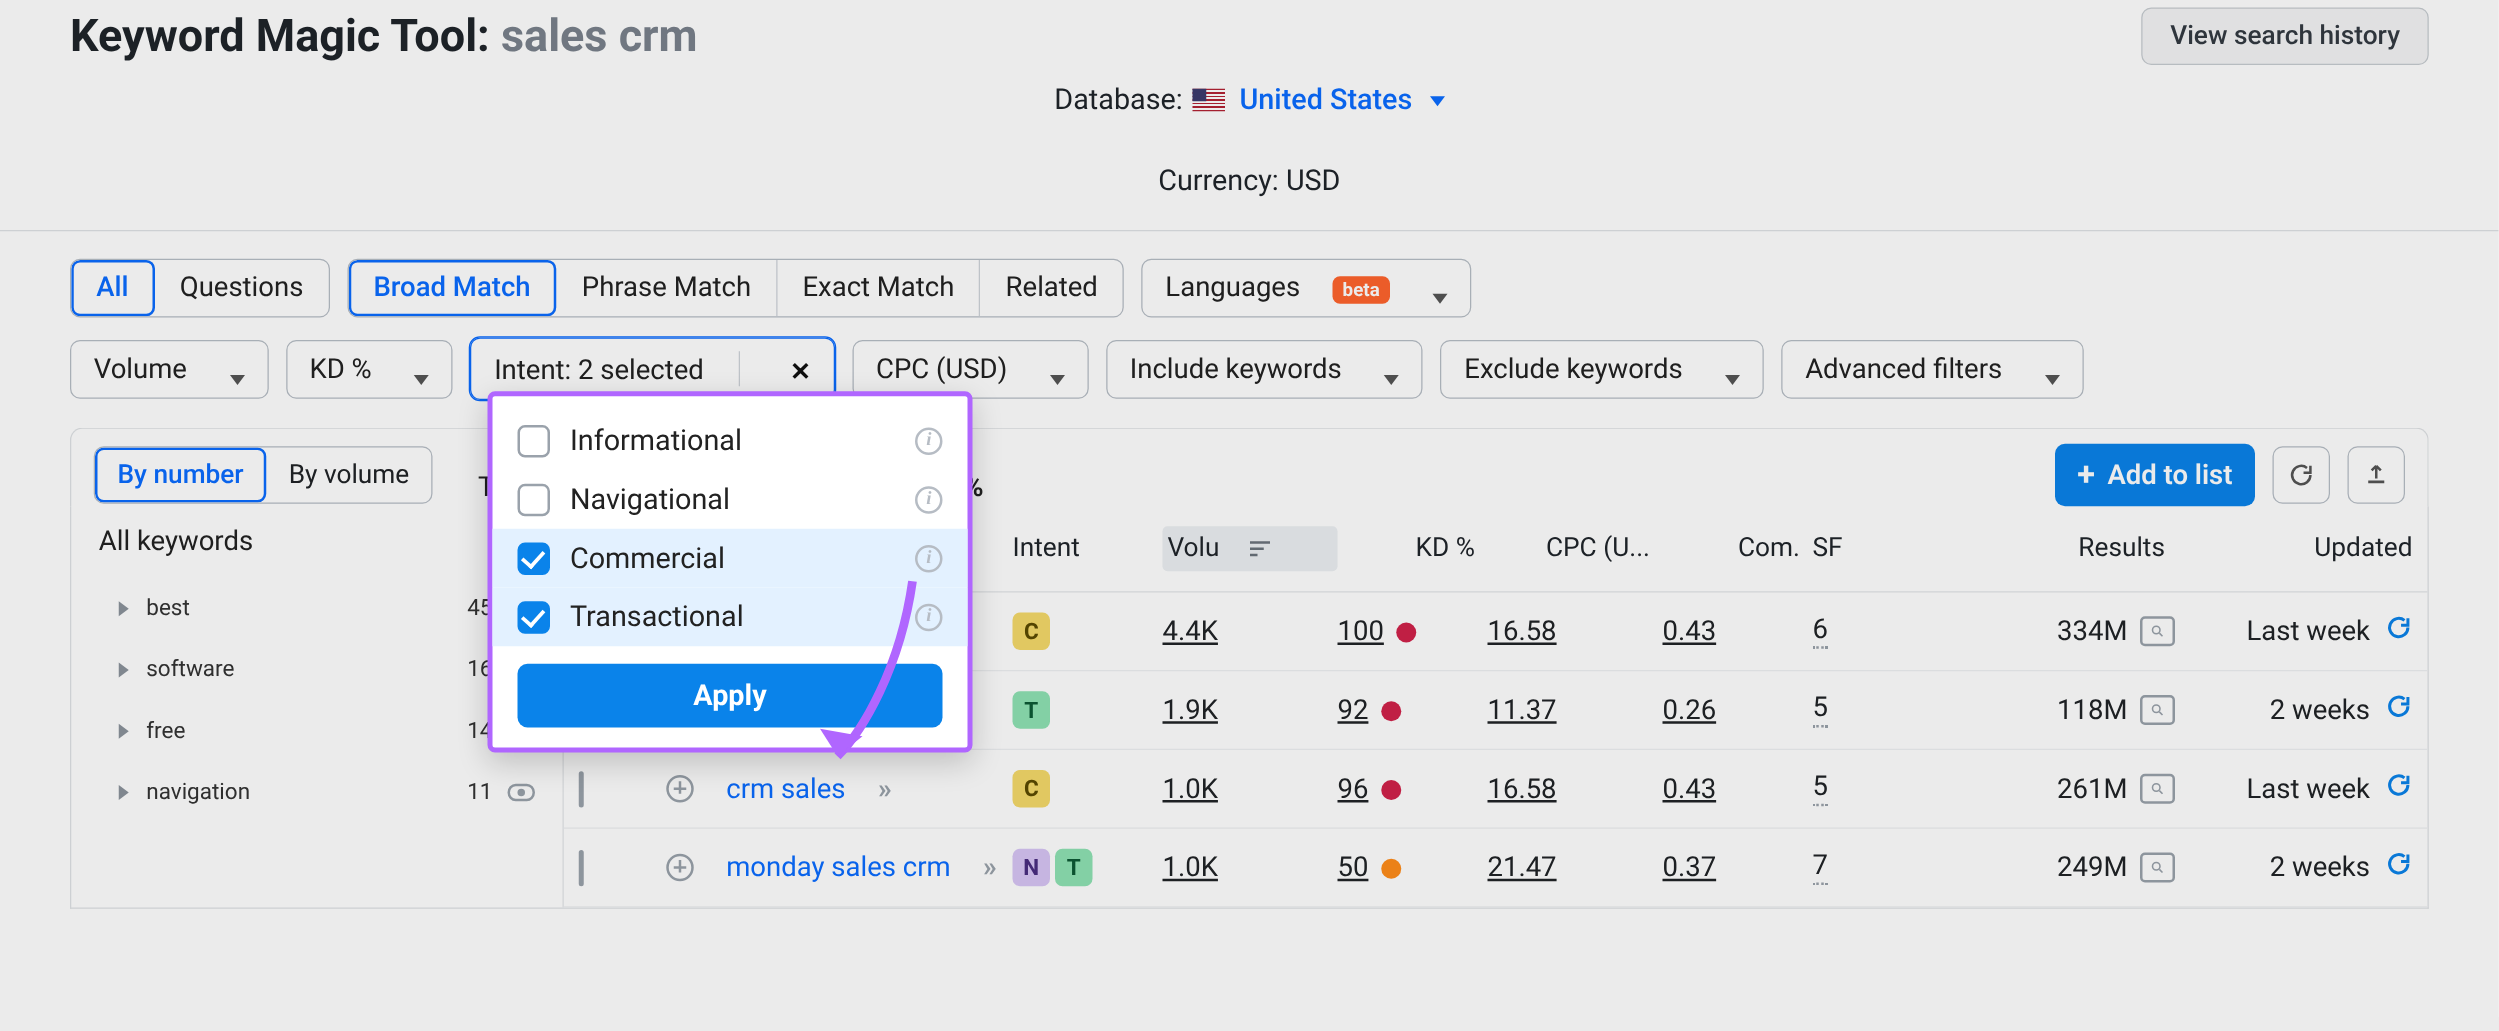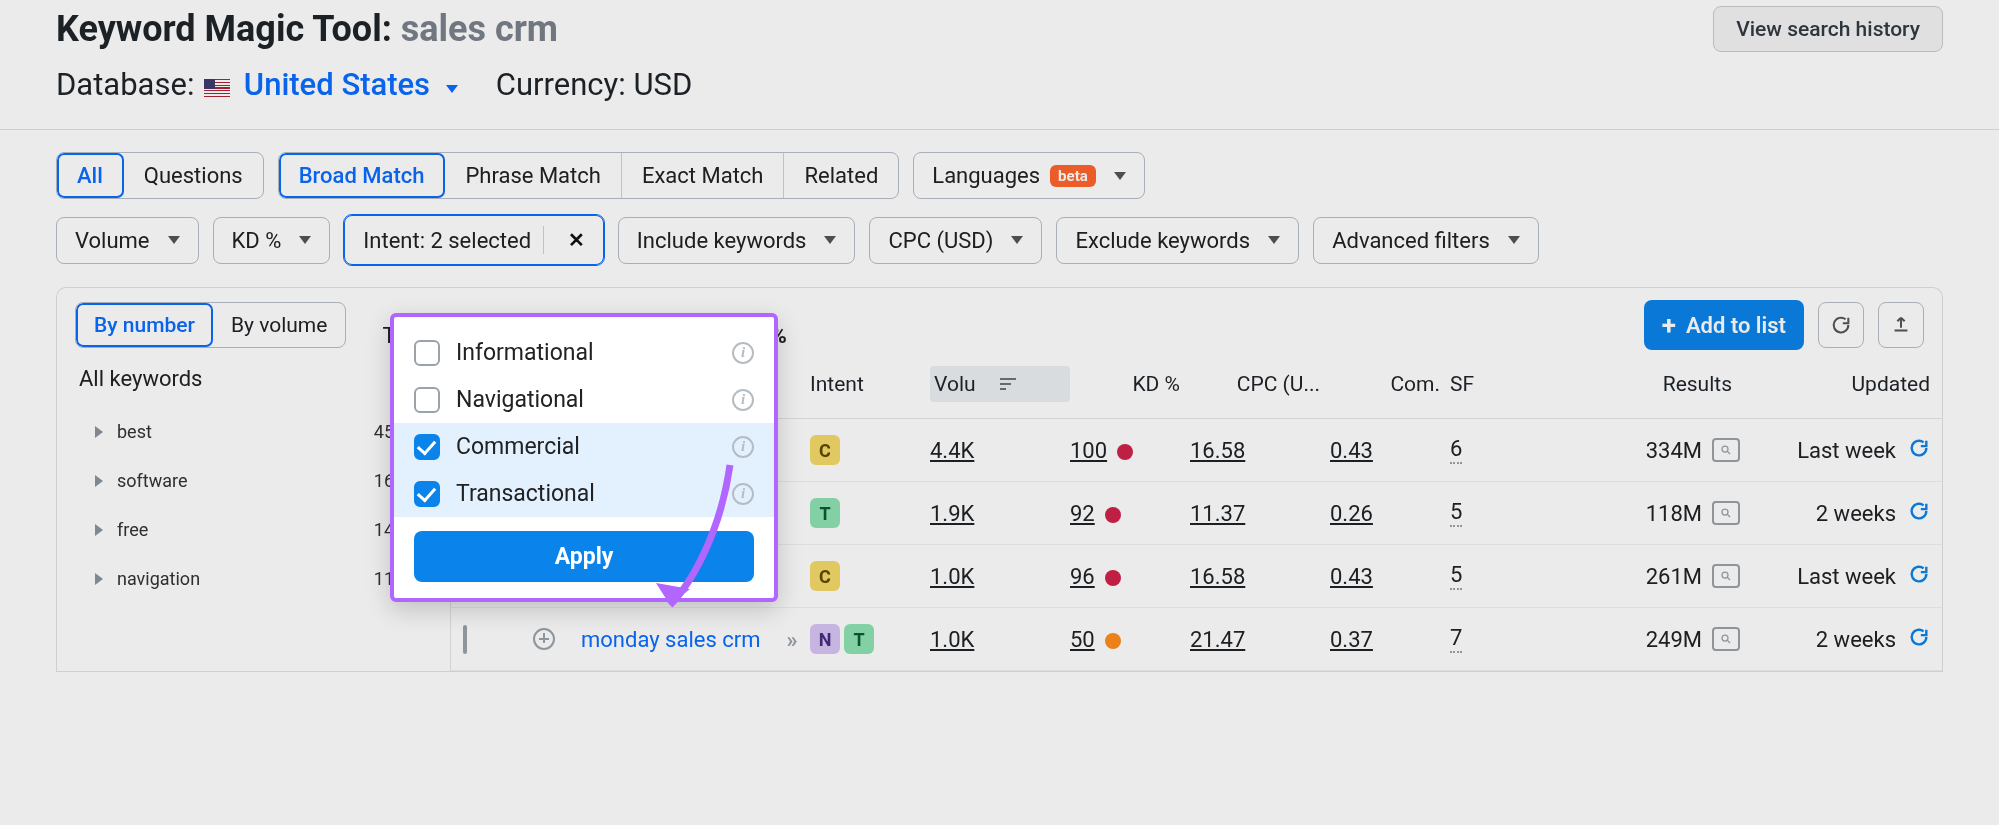--- a/index.html
+++ b/index.html
@@ -25,21 +25,21 @@
 
 
 .header { padding:6px 56px 0 56px; }
 .title-row { display:flex; align-items:center; justify-content:space-between; }
 .title { font-size:36px; font-weight:700; color:#1f242a; }
 .title .kw { color:#7a828c; font-weight:700; }
 .history-btn {
   border:1px solid #c7ccd1; border-radius:8px; padding:10px 22px;
   font-size:21px; color:#333a42; font-weight:500; background:#f3f4f5;
 }
-.meta-row { display:flex; align-items:center; gap:38px; margin-top:14px; font-size:31px; color:#1f242a; }
+.meta-row { display:flex; align-items:center; gap:38px; margin-top:14px; font-size:23px; color:#1f242a;flex-direction:column; }
 .meta-row .dblabel { color:#1f242a; }
 .flag { width:26px; height:18px; display:inline-block; position:relative; margin:0 6px 0 2px; vertical-align:-2px;
   background:linear-gradient(to bottom,#b22234 0 7.7%,#fff 7.7% 15.4%,#b22234 15.4% 23%,#fff 23% 30.7%,#b22234 30.7% 38.4%,#fff 38.4% 46.1%,#b22234 46.1% 53.8%,#fff 53.8% 61.5%,#b22234 61.5% 69.2%,#fff 69.2% 76.9%,#b22234 76.9% 84.6%,#fff 84.6% 92.3%,#b22234 92.3% 100%);
 }
 .flag::before { content:""; position:absolute; top:0; left:0; width:11px; height:10px; background:#3c3b6e; }
 .country { color:#0a6cff; font-weight:500; }
 .chev-down { display:inline-block; width:0; height:0; border-left:6px solid transparent; border-right:6px solid transparent; border-top:8px solid currentColor; margin-left:8px; vertical-align:2px; }
 
 .rule { border-top:1px solid #dfe2e5; margin-top:26px; }
 
@@ -48,21 +48,21 @@
 .row { display:flex; align-items:center; gap:14px; flex-wrap:wrap; margin-bottom:16px; }
 .seg {
   display:flex; border:1px solid #b7bec6; border-radius:8px; overflow:hidden;
 }
 .seg > div {
   padding:10px 20px; font-size:22px; color:#222; border-right:1px solid #cfd4da;
 }
 .seg > div:last-child { border-right:none; }
 .seg > div.active { outline:2px solid #0a6cff; outline-offset:-2px; border-radius:7px; color:#0a6cff; font-weight:500; }
 .pillbtn {
-  display:flex; align-items:center; gap:10px;
+  display:flex; align-items:flex-end; gap:26px;
   border:1px solid #b7bec6; border-radius:8px;
   padding:10px 18px; font-size:22px; color:#222; background:#fff;
 }
 .pillbtn .chev-down { border-top-color:#555; }
 .beta { background:#ff642d; color:#fff; font-size:15px; font-weight:700; border-radius:6px; padding:2px 8px; }
 
 .pillbtn.active { border-color:#0a6cff; outline:1px solid #0a6cff; }
 .pillbtn .close { font-weight:700; font-size:20px; color:#111; padding-left:8px; margin-left:4px; border-left:0; }
 .sep-v { width:1px; height:28px; background:#cfd4da; margin:0 2px; }
 
@@ -205,25 +205,25 @@
     <div class="pillbtn">
       <span>KD %</span>
         <span class="chev-down"></span>
     </div>
     <div class="pillbtn active">
       <span>Intent: 2 selected</span>
       <span class="sep-v"></span>
       <span class="close">✕</span>
     </div>
     <div class="pillbtn">
+      <span>CPC (USD)</span>
+        <span class="chev-down"></span>
+    </div>
+    <div class="pillbtn">
       <span>Include keywords</span>
-        <span class="chev-down"></span>
-    </div>
-    <div class="pillbtn">
-      <span>CPC (USD)</span>
         <span class="chev-down"></span>
     </div>
     <div class="pillbtn">
       <span>Exclude keywords</span>
         <span class="chev-down"></span>
     </div>
     <div class="pillbtn">
       <span>Advanced filters</span>
         <span class="chev-down"></span>
     </div>

